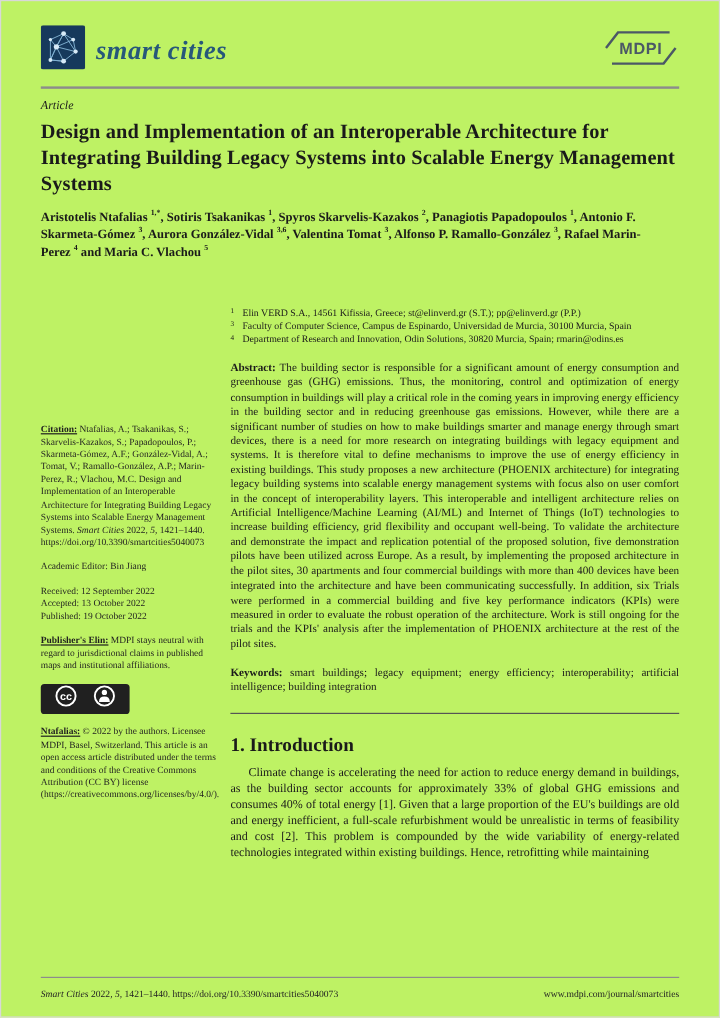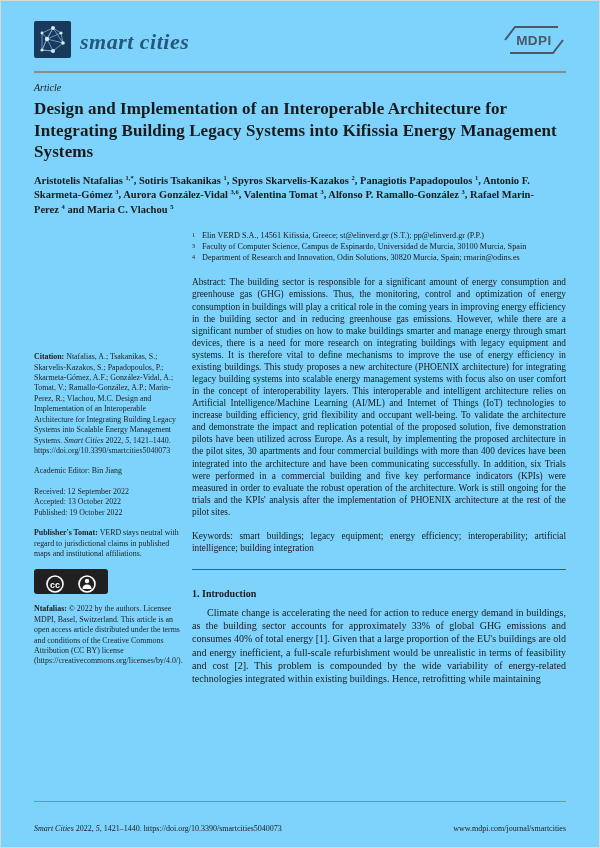--- a/index.html
+++ b/index.html
@@ -1,53 +1,53 @@
 <!DOCTYPE html>
 <html><head>
 <meta charset="utf-8">
 <style>
   html,body{margin:0;padding:0;background:#e8e8e8;}
   .page{
     width:600px;height:848px;margin:0 auto;position:relative;
-    background:#7dd3fc;box-sizing:border-box;padding:0 33px;
+    background:#bef264;box-sizing:border-box;padding:0 33px;
     font-family:"Liberation Serif","DejaVu Serif",serif;color:#1a1a1a;
     overflow:hidden;border:1px solid #d8d8d8;
   }
   
   .hdr{display:flex;justify-content:space-between;align-items:center;padding-top:20px;}
   .brand{display:flex;align-items:center;gap:9px;}
   .brand-name{font-style:italic;font-weight:bold;font-size:22px;color:#27587a;letter-spacing:.5px;}
   .hdr-rule{border:none;border-top:2px solid #8c8c8c;margin:9px 0 0 0;}
   
   .article-type{font-style:italic;font-size:10px;margin-top:9px;}
   .title{font-size:17px;font-weight:bold;line-height:1.27;margin-top:5px;letter-spacing:.1px;}
   .authors{font-size:10.5px;font-weight:bold;line-height:1.38;margin-top:11px;width:520px;}
   .authors sup{font-size:6.5px;font-weight:bold;}
   
   .cols{display:flex;margin-top:13px;}
   .side{width:146px;flex:none;font-size:7.9px;line-height:1.32;color:#1f1f1f;padding-top:122px;}
   .side p{margin:0 0 10px 0;}
-  .side .lbl{font-weight:bold;}
-  .main{flex:1;padding-left:12px;min-width:0;}
+  .side .lbl{font-weight:bold;text-decoration:underline;}
+  .main{flex:1;padding-left:12px;min-width:0;margin-top:24px;}
   .affil{font-size:8.2px;line-height:1.35;}
   .affil-row{display:flex;}
   .affil-row .sup{width:10px;flex:none;font-size:6px;padding-top:1px;}
   .affil-row .txt{flex:1;}
   .abstract{font-size:9.3px;line-height:1.3;text-align:justify;margin-top:13px;}
-  .abstract .lbl,.keywords .lbl{font-weight:normal;}
+  .abstract .lbl,.keywords .lbl{font-weight:bold;}
   .keywords{font-size:9.3px;line-height:1.3;text-align:justify;margin-top:12px;}
   .kw-rule{border:none;border-top:1px solid #555;margin:15px 0 0 0;}
-  .sec-head{font-size:10px;font-weight:bold;margin-top:18px;}
+  .sec-head{font-size:16px;font-weight:bold;margin-top:18px;}
   .body-par{font-size:10px;line-height:1.32;text-align:justify;margin-top:7px;text-indent:15px;}
   
   .cc-badge{width:74px;height:25px;background:#202020;border-radius:3px;
-    display:flex;align-items:flex-end;justify-content:space-evenly;margin:2px 0 10px 0;}
+    display:flex;align-items:flex-start;justify-content:space-evenly;margin:2px 0 10px 0;}
   
   .ftr{position:absolute;left:33px;right:33px;bottom:14px;border-top:1px solid #8c8c8c;
-    padding-top:22px;display:flex;justify-content:space-between;font-size:8px;color:#222;}
+    padding-top:9px;display:flex;justify-content:space-between;font-size:8px;color:#222;}
   .it{font-style:italic;} .bd{font-weight:normal;}
   sup{line-height:0;}
 </style>
 </head>
 <body>
 
 <div class="page">
 
   <div class="hdr">
     <div class="brand">
@@ -78,37 +78,37 @@
           <path d="M3 17 L13 4 L56 4"></path>
           <path d="M61 17 L51 30 L8 30"></path>
         </g>
         <text x="32" y="22" text-anchor="middle" font-family="Liberation Sans, sans-serif" font-size="13.5" font-weight="bold" fill="#4b5866" letter-spacing="0.5">MDPI</text>
       </svg>
     </div>
   </div>
   <hr class="hdr-rule">
 
   <div class="article-type">Article</div>
-  <div class="title">Design and Implementation of an Interoperable Architecture for Integrating Building Legacy Systems into Kifissia Energy Management Systems</div>
+  <div class="title">Design and Implementation of an Interoperable Architecture for Integrating Building Legacy Systems into Scalable Energy Management Systems</div>
 
   <div class="authors">
     <span><span>Aristotelis Ntafalias</span> <sup>1,*</sup><span>, </span></span><span><span>Sotiris Tsakanikas</span> <sup>1</sup><span>, </span></span><span><span>Spyros Skarvelis-Kazakos</span> <sup>2</sup><span>, </span></span><span><span>Panagiotis Papadopoulos</span> <sup>1</sup><span>, </span></span><span><span>Antonio F. Skarmeta-Gómez</span> <sup>3</sup><span>, </span></span><span><span>Aurora González-Vidal</span> <sup>3,6</sup><span>, </span></span><span><span>Valentina Tomat</span> <sup>3</sup><span>, </span></span><span><span>Alfonso P. Ramallo-González</span> <sup>3</sup><span>, </span></span><span><span>Rafael Marin-Perez</span> <sup>4</sup><span> and </span></span><span><span>Maria C. Vlachou</span> <sup>5</sup></span>
   </div>
 
   <div class="cols">
 
     <div class="side">
       <p><span class="lbl">Citation:</span><span> Ntafalias, A.; Tsakanikas, S.; Skarvelis-Kazakos, S.; Papadopoulos, P.; Skarmeta-Gómez, A.F.; González-Vidal, A.; Tomat, V.; Ramallo-González, A.P.; Marin-Perez, R.; Vlachou, M.C. Design and Implementation of an Interoperable Architecture for Integrating Building Legacy Systems into Scalable Energy Management Systems. </span><span class="it">Smart Cities</span><span class="bd"> 2022</span><span class="it">, 5</span><span>, 1421–1440. https://doi.org/10.3390/smartcities5040073</span></p>
       <p>Academic Editor: Bin Jiang</p>
       <p class="dates">
         <span>Received: 12 September 2022</span><br>
         <span>Accepted: 13 October 2022</span><br>
         <span>Published: 19 October 2022</span>
       </p>
-      <p><span class="lbl">Publisher's Tomat:</span><span> VERD stays neutral with regard to jurisdictional claims in published maps and institutional affiliations.</span></p>
+      <p><span class="lbl">Publisher's Elin:</span><span> MDPI stays neutral with regard to jurisdictional claims in published maps and institutional affiliations.</span></p>
       <div class="cc-badge">
         <svg width="20" height="20" viewBox="0 0 20 20">
           <circle cx="10" cy="10" r="8" fill="none" stroke="#ffffff" stroke-width="1.6"></circle>
           <text x="10" y="13.5" text-anchor="middle" font-family="Liberation Sans, sans-serif" font-size="9" font-weight="bold" fill="#ffffff">cc</text>
         </svg>
         <svg width="20" height="20" viewBox="0 0 20 20">
           <circle cx="10" cy="10" r="8" fill="none" stroke="#ffffff" stroke-width="1.6"></circle>
           <circle cx="10" cy="7" r="2.2" fill="#ffffff"></circle>
           <path d="M5.5 15 Q5.5 10.5 10 10.5 Q14.5 10.5 14.5 15 Z" fill="#ffffff"></path>
         </svg>

